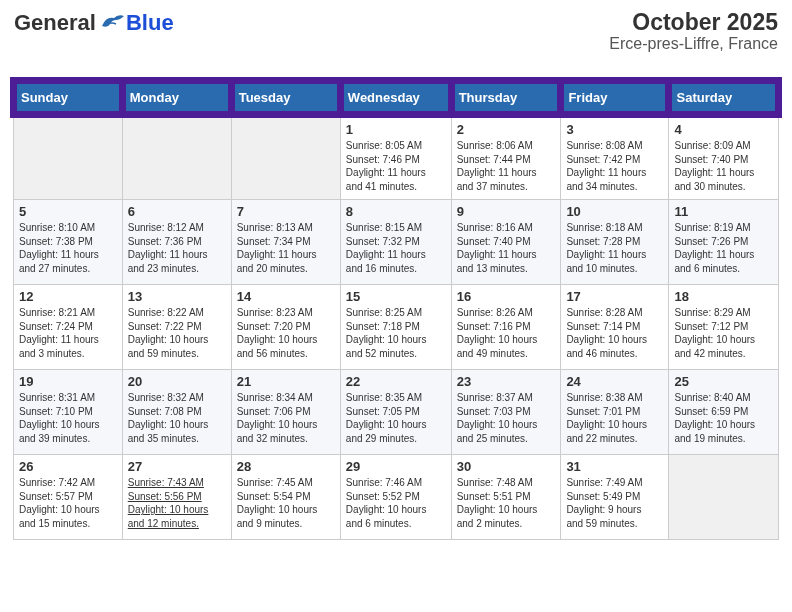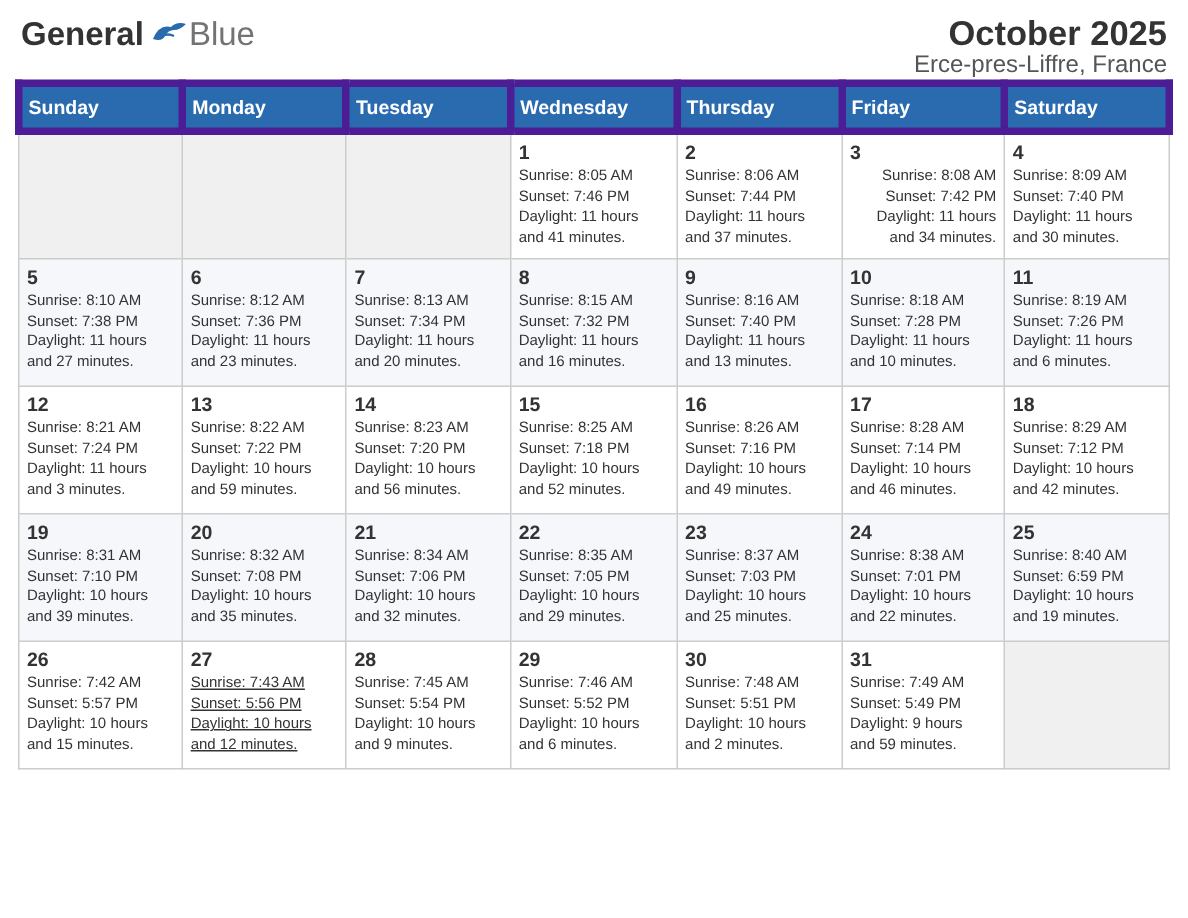--- a/index.html
+++ b/index.html
@@ -7,41 +7,41 @@
       font-family: Arial, sans-serif;
       background: #fff;
       width: 792px;
       min-height: 612px;
       padding: 10px;
     }
     .header {
       display: flex;
       justify-content: space-between;
       align-items: flex-start;
-      margin-bottom: 0;
+      margin-bottom: 24px;
       padding: 0 4px;
     }
     .logo {
       display: flex;
       flex-direction: column;
       align-items: flex-start;
     }
     .logo-text {
       display: flex;
       align-items: center;
     }
     .logo-general {
       font-size: 22px;
       font-weight: bold;
       color: #333;
     }
     .logo-blue {
       font-size: 22px;
-      font-weight: normal;
-      color: #737373;
+      font-weight: bold;
+      color: #1d4ed8;
     }
     .logo-bird {
       width: 28px;
       height: 22px;
       margin-left: 2px;
     }
     .title-block {
       text-align: right;
     }
     .month-title {
@@ -59,21 +59,21 @@
       border-collapse: collapse;
       border: 1px solid #ccc;
     }
     .calendar th {
       background: #2a6bb0;
       color: #fff;
       font-size: 13px;
       font-weight: bold;
       padding: 6px 4px;
       text-align: left;
-      border: 5px solid #4c1d95;
+      border: 7px solid #4c1d95;
     }
     .calendar td {
       vertical-align: top;
       border: 1px solid #ccc;
       padding: 4px 5px;
       width: 113px;
       min-height: 85px;
       height: 85px;
       background: #fff;
     }
@@ -141,21 +141,21 @@
         </td>
         <td>
           <div class="day-number">2</div>
           <div class="day-info" style="white-space: pre-line;">Sunrise: 8:06 AM
 Sunset: 7:44 PM
 Daylight: 11 hours
 and 37 minutes.</div>
         </td>
         <td>
           <div class="day-number">3</div>
-          <div class="day-info" style="white-space: pre-line; text-align: right;">Sunrise: 8:08 AM
+          <div class="day-info" style="white-space: pre-line;">Sunrise: 8:08 AM
 Sunset: 7:42 PM
 Daylight: 11 hours
 and 34 minutes.</div>
         </td>
         <td>
           <div class="day-number">4</div>
           <div class="day-info" style="white-space: pre-line;">Sunrise: 8:09 AM
 Sunset: 7:40 PM
 Daylight: 11 hours
 and 30 minutes.</div>

